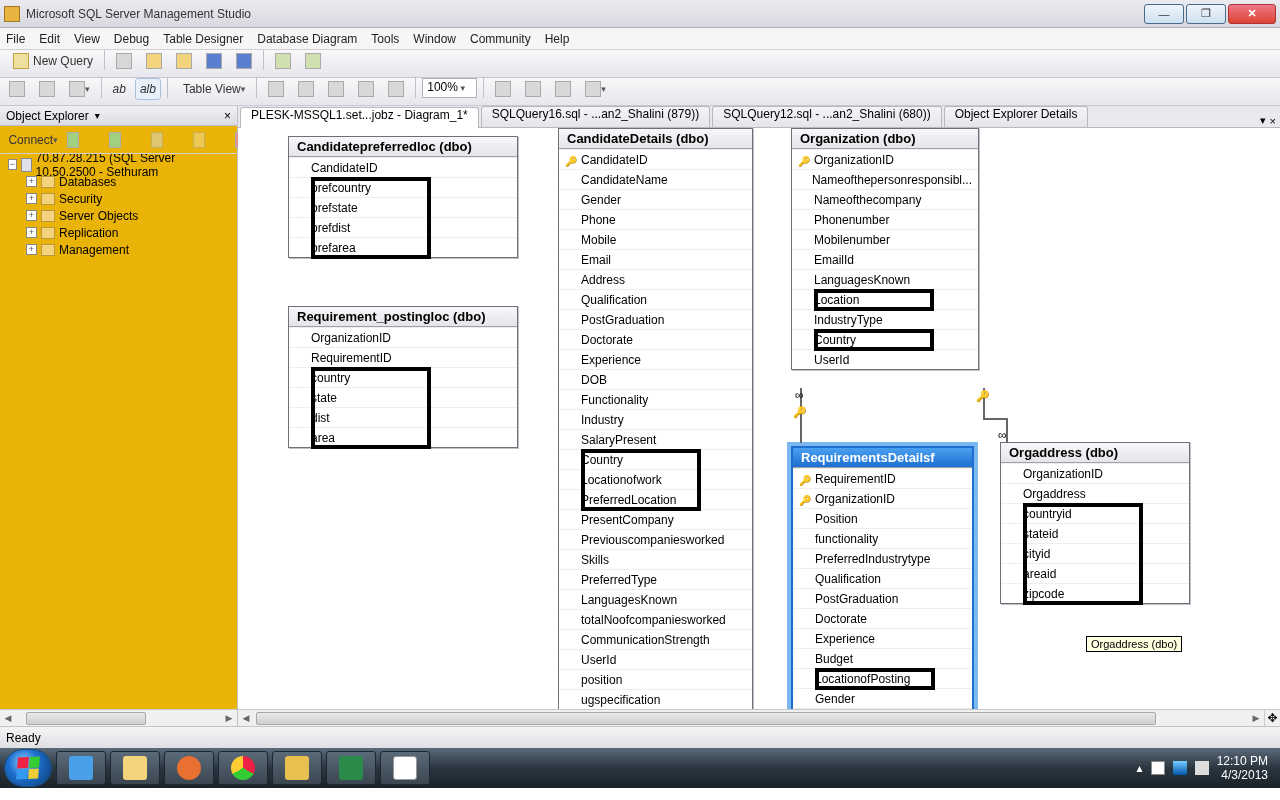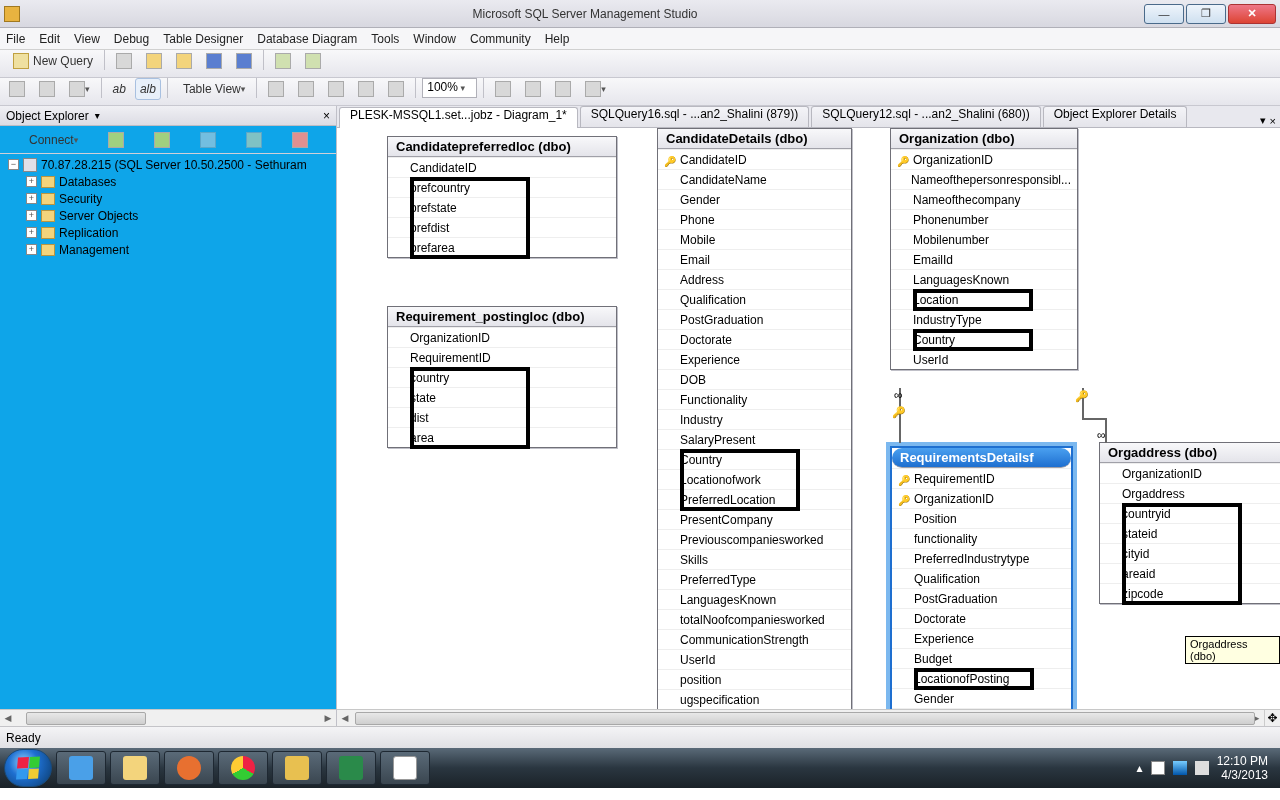--- a/index.html
+++ b/index.html
@@ -1,21 +1,21 @@
 <!DOCTYPE html>
 <html><head>
 <meta charset="utf-8">
 <style>
 * { margin: 0; padding: 0; box-sizing: border-box; font-family: "Segoe UI", Tahoma, sans-serif; font-size: 12px; }
 html, body { width: 1280px; height: 800px; overflow: hidden; background: #fff; }
 
 
 .titlebar { height: 28px; background: linear-gradient(#eaeaf0,#d8d8e0); display: flex; align-items: center; padding: 0 4px; border-bottom: 1px solid #b0b0b8; }
 .titlebar .icon { width: 16px; height: 16px; background: #e8b340; margin-right: 6px; display:inline-block; border:1px solid #a07820;}
-.titlebar .title { color: #333; flex: 1; text-align: center; }
+.titlebar .title { color: #333; flex: 1; }
 .winbtns { display:flex; gap:2px;}
 .winbtn { width:40px; height:20px; border:1px solid #4a6a8a; display:flex; align-items:center; justify-content:center; background:linear-gradient(#eef4fb,#cfe0f0); border-radius:3px; font-size:11px; color:#333;}
 .winbtn.close { background:linear-gradient(#e78,#d43); border-color:#a33; color:#fff; font-weight:bold; width:48px;}
 .winbtn.min::before{content:"—";}
 .winbtn.max::before{content:"❐";}
 .winbtn.close::before{content:"✕";}
 
 
 .menubar { height:22px; display:flex; align-items:center; padding:0 6px; gap:14px; border-bottom:1px solid #d0d0d0; background:#f6f6f8;}
 .menubar span { color:#222; cursor:default; }
@@ -28,41 +28,41 @@
 .toolbtn.labeled span{ margin-left:4px;}
 .tooldrop::after{content:" ▾"; font-size:9px; color:#555;}
 .toolbox { display:inline-block; border:1px solid #b0b0b8; background:#fff; height:20px; padding:1px 4px; min-width:55px;}
 
 
 .panelhdr { height:20px; background:linear-gradient(#f0f0f4,#dcdce4); border-bottom:1px solid #bcbcc4; display:flex; align-items:center; padding:0 6px; font-size:11px;}
 .panelhdr .x { margin-left:auto; cursor:default; }
 .panelhdr .pin { margin-left:6px; cursor:default; font-size:10px;}
 
 
-.leftpane { width:337px; border-right:1px solid #c0c0c8; display:flex; flex-direction:column; background:#0ea5e9;}
+.leftpane { width:238px; border-right:1px solid #c0c0c8; display:flex; flex-direction:column; background:#eab308;}
 .connectbar { height:28px; display:flex; align-items:center; gap:20px; padding:0 20px; border-bottom:1px solid #d0d0d8;}
 .tree { flex:1; overflow:auto; padding:2px 4px;}
 .treeitem { display:flex; align-items:center; height:17px; gap:4px; }
 .treeitem.depth0{ padding-left:4px;}
 .treeitem.depth1{ padding-left:22px;}
 .exp { width:11px; height:11px; border:1px solid #888; display:flex; align-items:center; justify-content:center; font-size:9px; line-height:1; color:#555; background:#fff;}
 .foldericon{ width:14px; height:12px; background:#f3d47c; border:1px solid #b89540; display:inline-block;}
 .servericon{ width:14px; height:14px; background:#e0e0e8; border:1px solid #888; display:inline-block;}
 
 .mainarea { flex:1; display:flex; flex-direction:column; position:relative; background:#fff;}
 .tabstrip { height:22px; display:flex; align-items:flex-end; padding-left:2px; border-bottom:1px solid #b8b8c0; background:#e8e8ee;}
 .tab { height:21px; padding:0 10px; display:flex; border:1px solid #b8b8c0; border-bottom:none; background:linear-gradient(#f4f4f8,#e4e4ea); margin-right:2px; font-size:11px; border-radius:3px 3px 0 0; cursor:default;}
 .tab.active { background:#fff; font-weight:normal; position:relative; top:1px;}
 .tabstrip .ctl { margin-left:auto; padding:0 4px; display:flex; gap:4px; align-items:center;}
 .tabstrip .ctl span{ cursor:default; font-size:11px;}
 
 .diagram { flex:1; overflow:hidden; position:relative; background:#fff;}
 .table { position:absolute; background:#fff; border:1px solid #707078; box-shadow:1px 1px 0 #c0c0c8; }
 .table .thdr { background:linear-gradient(#f8f8fa,#e4e4ea); border-bottom:1px solid #a0a0a8; padding:2px 8px; font-weight:bold; font-size:13px; white-space:nowrap; overflow:hidden;}
-.table.sel .thdr { background:linear-gradient(#4aa0f0,#1e6fd0); color:#fff;border-radius:10px;}
+.table.sel .thdr { background:linear-gradient(#4aa0f0,#1e6fd0); color:#fff;}
 .table.sel { border:2px solid #1e6fd0; box-shadow:0 0 0 4px #7bb8ef;}
 .table .row { display:flex; align-items:center; height:20px; padding:0 6px; gap:6px; border-top:1px solid #eee;}
 .keyicon{ width:10px; height:10px; display:inline-block; color:#c8a020; font-size:11px;}
 .keyicon::before{content:"🔑"; font-size:10px;}
 .blankicon{ width:10px; height:10px; display:inline-block;}
 .connkey{ position:absolute; width:14px; height:14px; font-size:11px; color:#c0a030;}
 .connkey::before{content:"🔑";}
 .conninf{ position:absolute; font-size:12px;}
 .conninf::before{content:"∞";}
 

